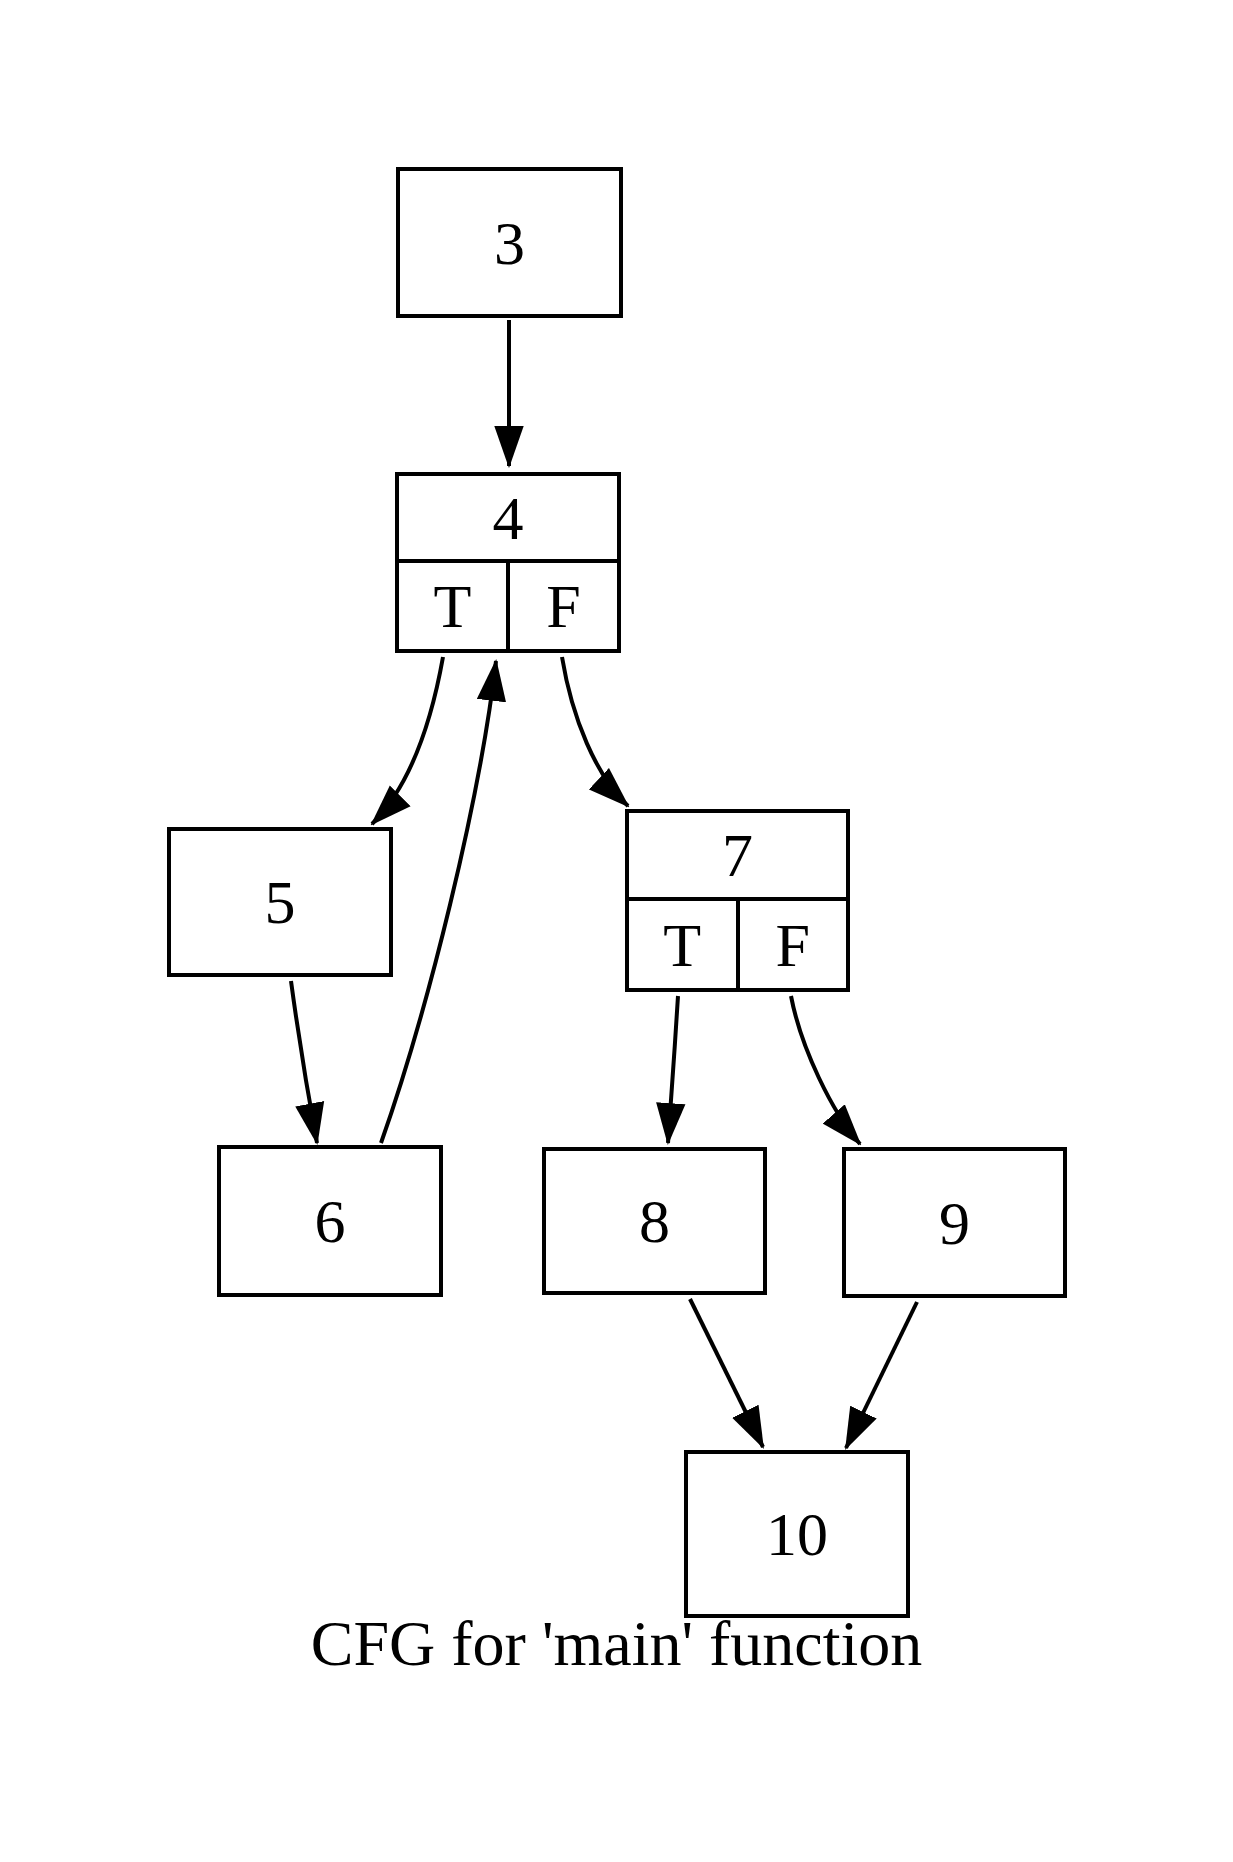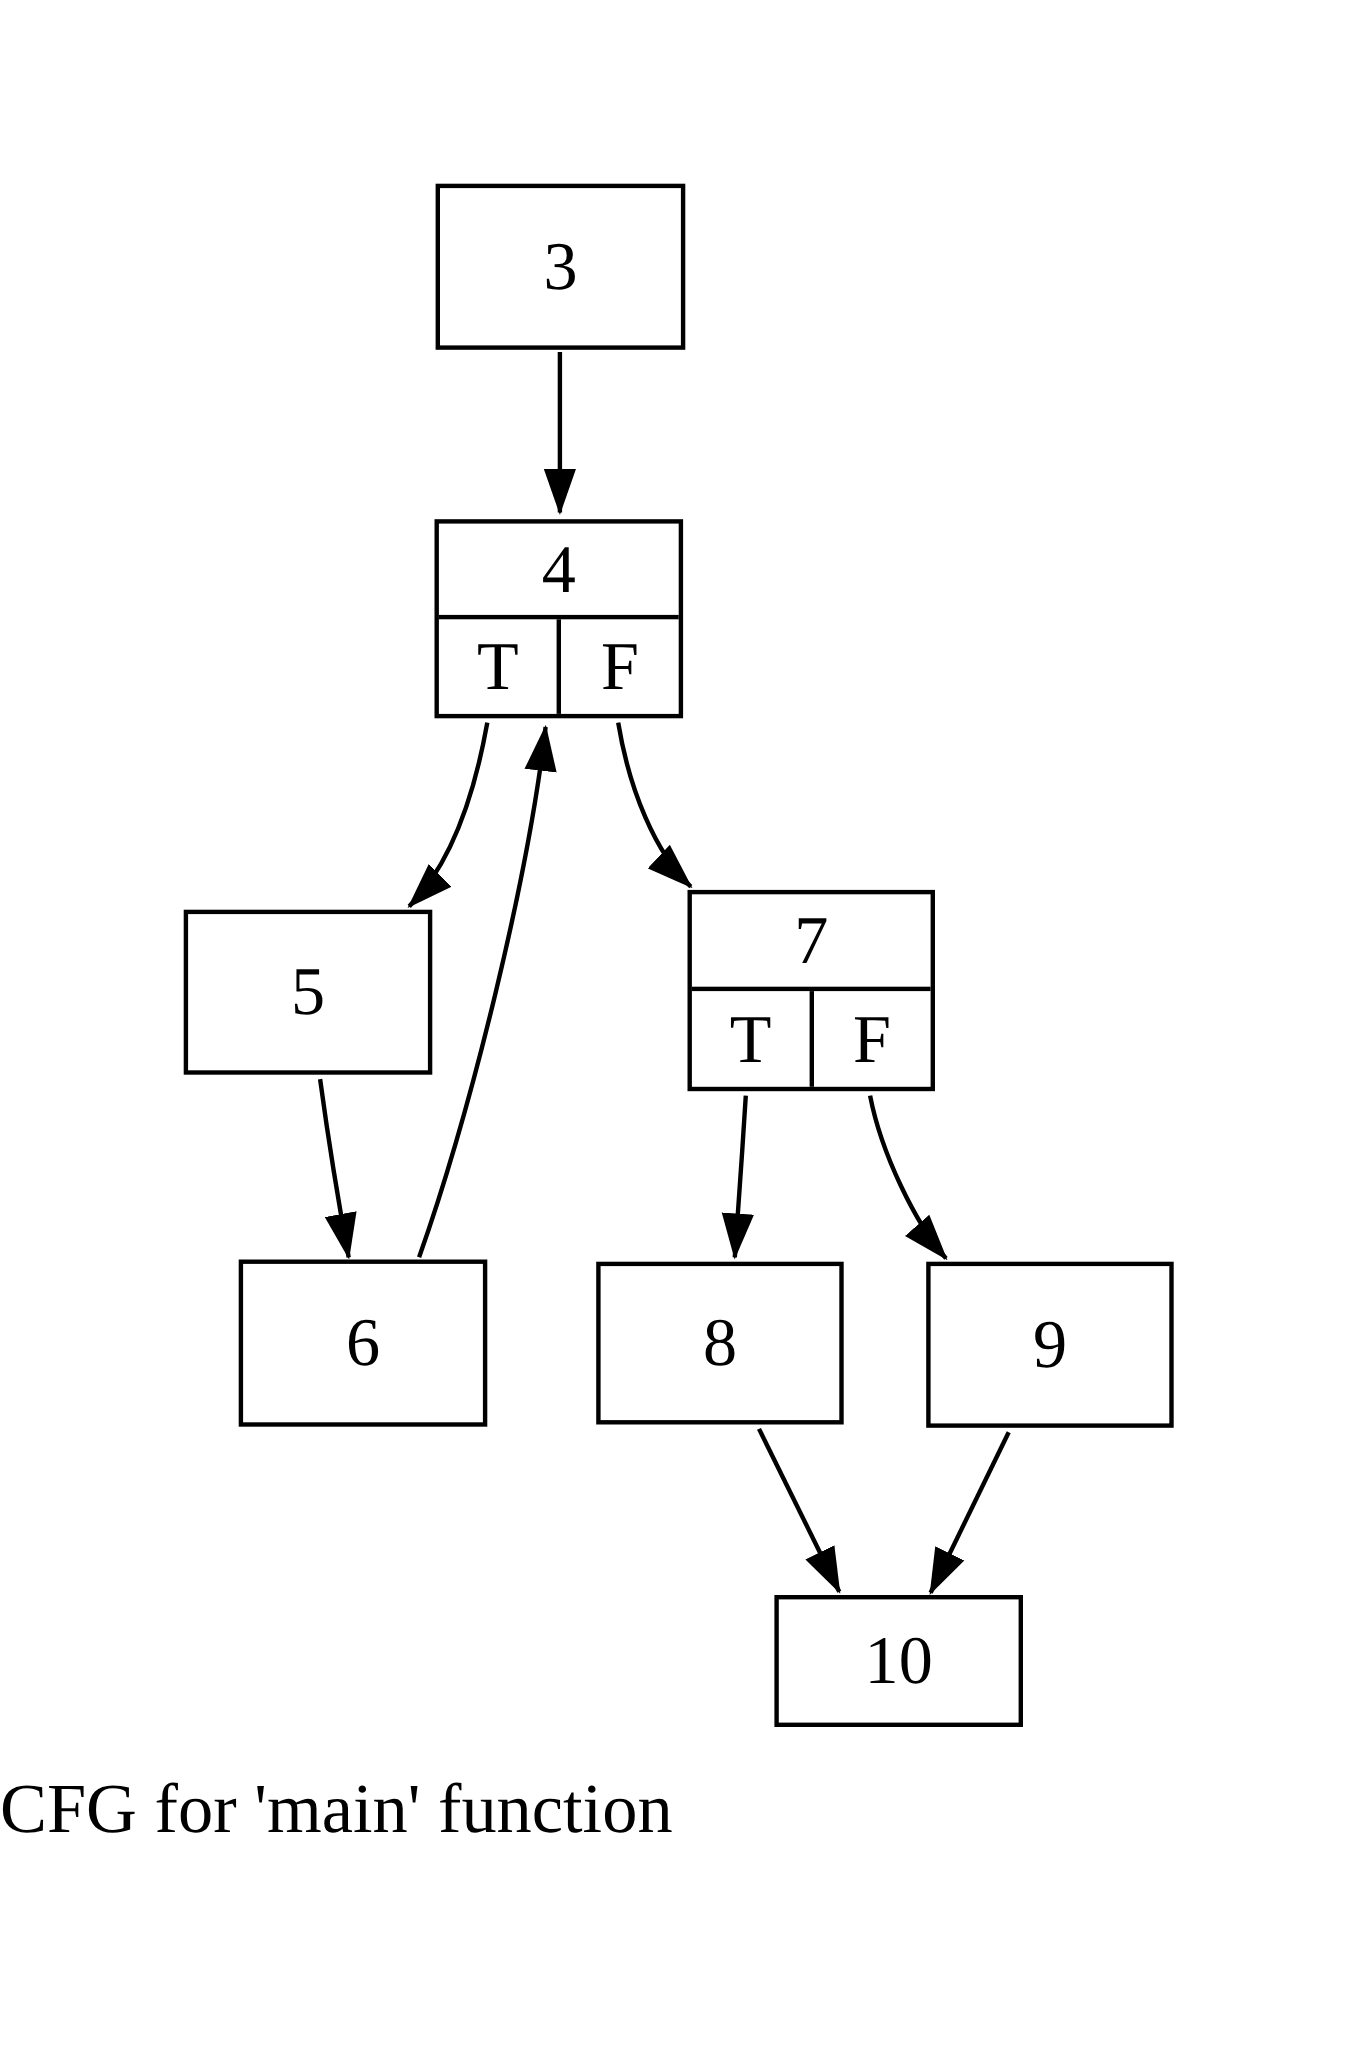--- a/index.html
+++ b/index.html
@@ -61,21 +61,21 @@
     justify-content: center;
   }
   .branch-true {
     border-right: 4px solid #000000;
   }
   .caption {
     position: absolute;
     left: 0;
     top: 1612px;
     width: 1233px;
-    text-align: left;
+    text-align: center;
     font-size: 64px;
     line-height: 1;
   }
 </style>
 </head>
 <body>
 
 <div class="canvas">
 
   <svg class="edges-layer" width="1233" height="1862" viewBox="0 0 1233 1862" xmlns="http://www.w3.org/2000/svg">
@@ -124,19 +124,19 @@
   </div>
 
   <div class="node" style="left:542px; top:1147px; width:225px; height:148px">
     <span>8</span>
   </div>
 
   <div class="node" style="left:842px; top:1147px; width:225px; height:151px">
     <span>9</span>
   </div>
 
-  <div class="node" style="left:704px; top:1450px; width:226px; height:120px">
+  <div class="node" style="left:684px; top:1450px; width:226px; height:168px">
     <span>10</span>
   </div>
 
   <div class="caption">CFG for 'main' function</div>
 
 </div>
 
 </body></html>

